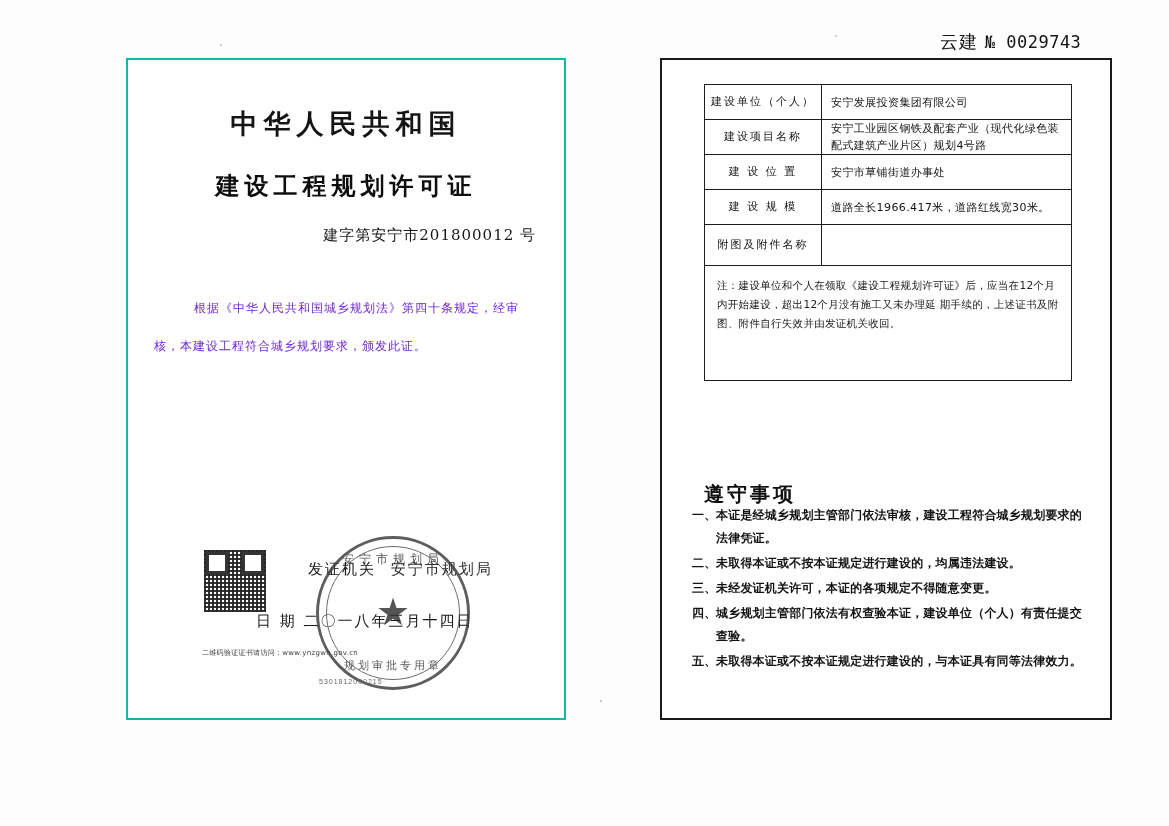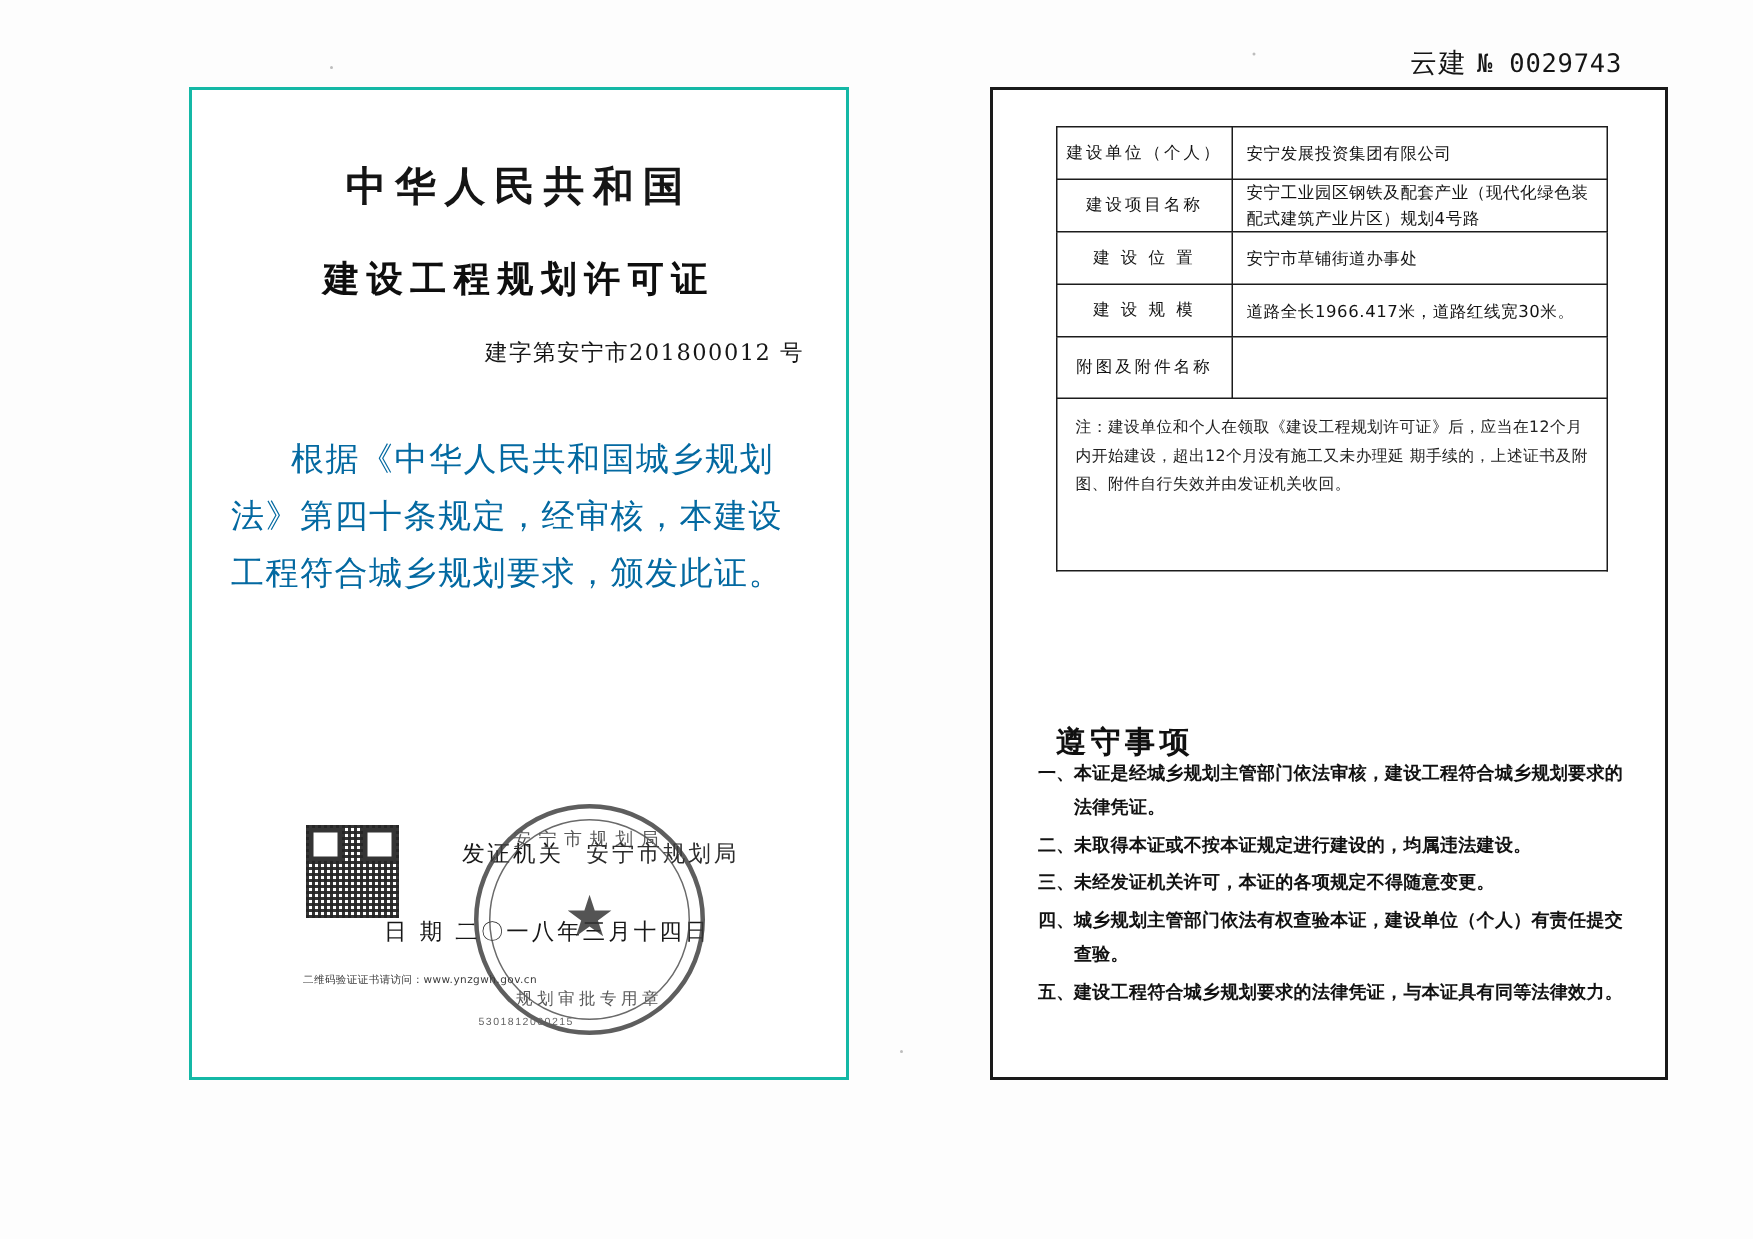--- a/index.html
+++ b/index.html
@@ -54,26 +54,26 @@
     margin-top: 24px;
     text-align: right;
     padding-right: 28px;
     font-size: 15px;
     letter-spacing: 1px;
     font-family: "DejaVu Serif", serif;
     color: #161616;
   }
   .cert-body {
     margin: 44px 24px 0 26px;
-    font-size: 22px;
+    font-size: 12px;
     line-height: 38px;
     letter-spacing: 1px;
     text-indent: 40px;
-    font-family: Liberation Mono, monospace;
-    color: #0369a1;
+    font-family: Liberation Sans, sans-serif;
+    color: #6d28d9;
   }
 
   .issuer-row {
     position: absolute;
     left: 180px;
     top: 500px;
     font-size: 15px;
     letter-spacing: 2px;
     font-family: "DejaVu Serif", serif;
     color: #171717;
@@ -374,18 +374,18 @@
       <div class="rule">
         <span class="idx">三、</span>
         <span class="txt">未经发证机关许可，本证的各项规定不得随意变更。</span>
       </div>
       <div class="rule">
         <span class="idx">四、</span>
         <span class="txt">城乡规划主管部门依法有权查验本证，建设单位（个人）有责任提交查验。</span>
       </div>
       <div class="rule">
         <span class="idx">五、</span>
-        <span class="txt">建设工程符合城乡规划要求的法律凭证，与本证具有同等法律效力。</span>
+        <span class="txt">未取得本证或不按本证规定进行建设的，与本证具有同等法律效力。</span>
       </div>
     </div>
 
   </div>
 </div>
 
 </body></html>

